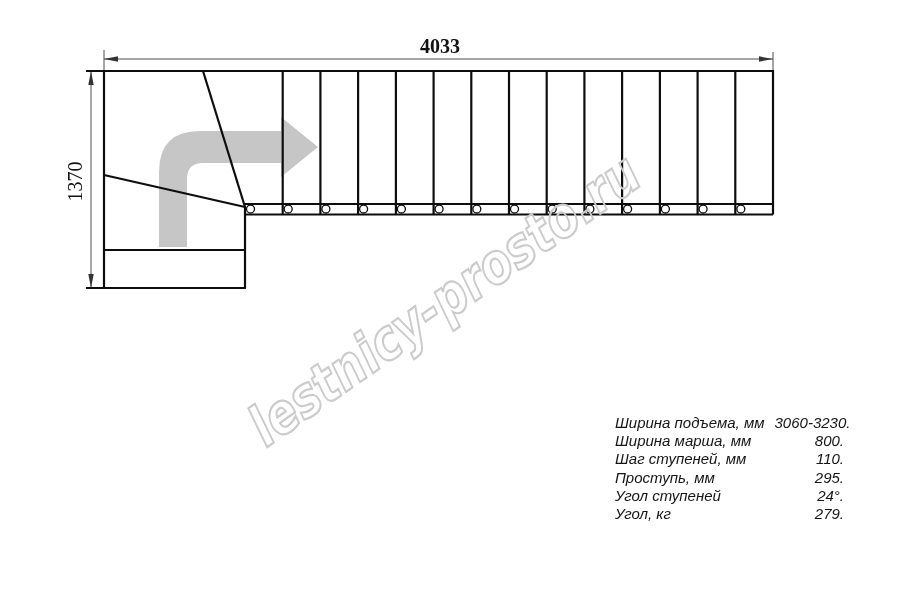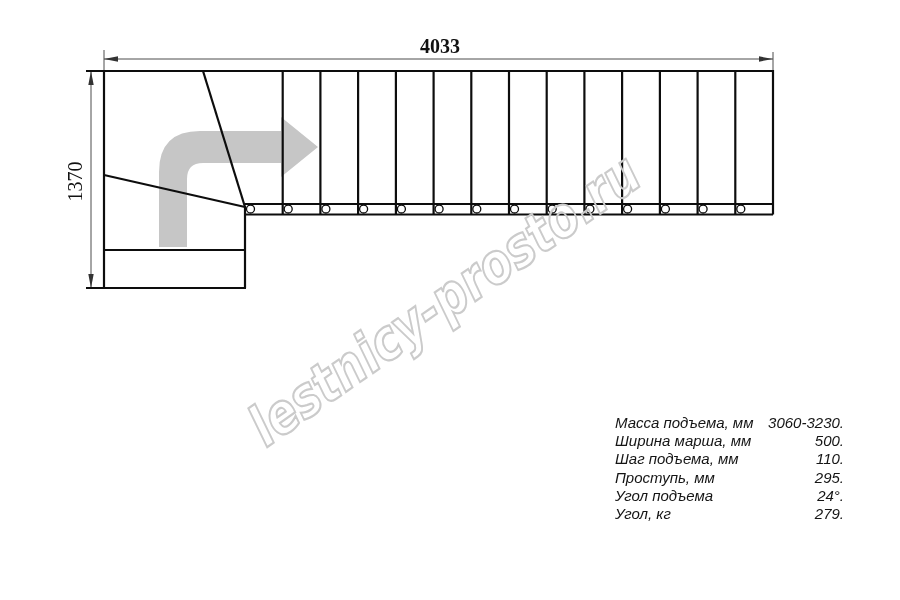--- a/index.html
+++ b/index.html
@@ -95,37 +95,37 @@
       </g>
 
     <text transform="translate(266,448) rotate(-35)" font-family="DejaVu Sans, sans-serif" font-style="italic" font-weight="bold" font-size="56" textLength="462" lengthAdjust="spacingAndGlyphs" fill="none" stroke="#cbcbcb" stroke-width="2.2">lestnicy-prosto.ru</text>
   </svg>
 
   <div class="dim-label" id="dim-width-label">4033</div>
   <div class="dim-label" id="dim-height-label">1370</div>
 
   <div id="specs-table">
       <div class="spec-row">
-        <span class="spec-label">Масса подъема, мм</span>
+        <span class="spec-label">Ширина подъема, мм</span>
         <span class="spec-value">3060-3230.</span>
       </div>
       <div class="spec-row">
         <span class="spec-label">Ширина марша, мм</span>
-        <span class="spec-value">500.</span>
+        <span class="spec-value">800.</span>
       </div>
       <div class="spec-row">
-        <span class="spec-label">Шаг подъема, мм</span>
+        <span class="spec-label">Шаг ступеней, мм</span>
         <span class="spec-value">110.</span>
       </div>
       <div class="spec-row">
         <span class="spec-label">Проступь, мм</span>
         <span class="spec-value">295.</span>
       </div>
       <div class="spec-row">
-        <span class="spec-label">Угол подъема</span>
+        <span class="spec-label">Угол ступеней</span>
         <span class="spec-value">24°.</span>
       </div>
       <div class="spec-row">
         <span class="spec-label">Угол, кг</span>
         <span class="spec-value">279.</span>
       </div>
     </div>
 
 </div>
 

